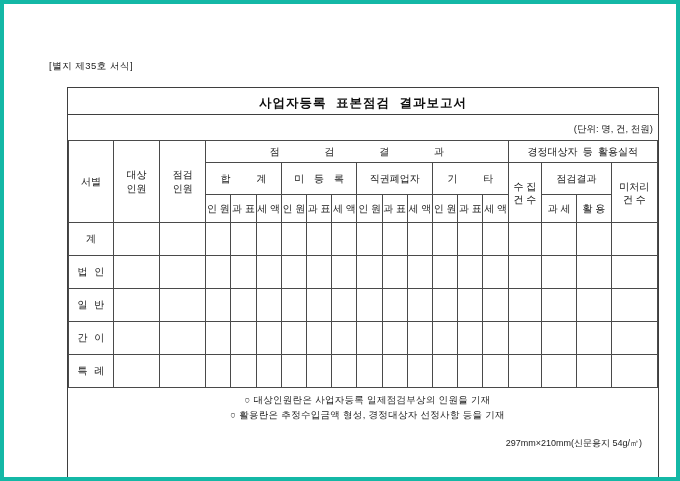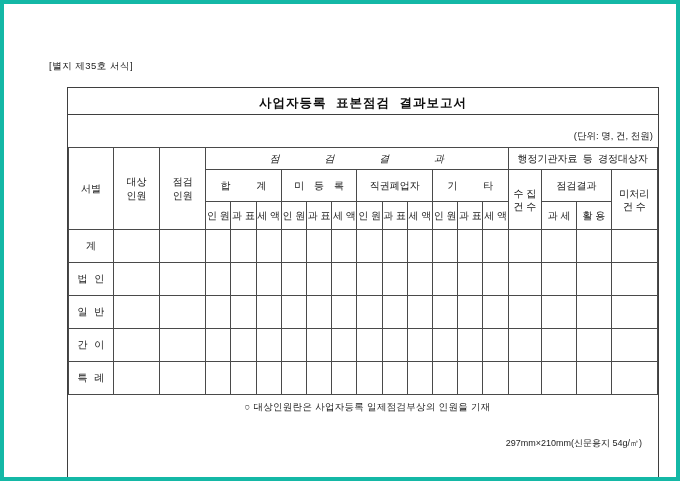--- a/index.html
+++ b/index.html
@@ -39,21 +39,20 @@
     word-spacing: 5px;
     border-bottom: 1px solid #3f3f3f;
     color: #0d0d0d;
   }
   .unit-row {
     height: 25px;
     font-size: 9.5px;
     text-align: right;
     padding: 8px 5px 0 0;
     color: #222;
-    margin-top: 7px;
   }
   table.grid {
     width: 100%;
     border-collapse: collapse;
     table-layout: fixed;
   }
   table.grid th, table.grid td {
     border: 1px solid #4a4a4a;
     font-weight: normal;
     font-size: 10px;
@@ -62,21 +61,21 @@
     padding: 0;
     color: #151515;
     white-space: pre-line;
     overflow: hidden;
   }
   tr.hrow1 th { height: 22px; }
   tr.hrow2 th { height: 32px; line-height: 13px; }
   tr.hrow3 th { height: 28px; }
   tr.drow td { height: 33px; }
   td.row-label { font-size: 10.5px; word-spacing: 4px; }
-  .sp-xwide { word-spacing: 4.2em; font-style: italic; }
+  .sp-xwide { word-spacing: 4.2em; }
   .sp-wide  { word-spacing: 2.3em; }
   .sp-mid   { word-spacing: 0.7em; }
   .sp-sm    { word-spacing: 0.25em; }
   .notes {
     padding: 5px 0 0 9px;
     height: 48px;
   }
   .note-line {
     font-size: 9.5px;
     line-height: 14.5px;
@@ -127,21 +126,21 @@
           <col style="width:7.84%">
       </colgroup>
       <tbody>
           <tr class="hrow1">
         <th rowspan="3">서별</th>
         <th rowspan="3">대상
 인원</th>
         <th rowspan="3">점검
 인원</th>
         <th colspan="12" class="sp-xwide">점 검 결 과</th>
-        <th colspan="4" class="sp-sm">행정기관자료 등 경정대상자</th>
+        <th colspan="4" class="sp-sm">경정대상자 등 활용실적</th>
       </tr>
       <tr class="hrow2">
         <th colspan="3" class="sp-wide">합 계</th>
         <th colspan="3" class="sp-mid">미 등 록</th>
         <th colspan="3">직권폐업자</th>
         <th colspan="3" class="sp-wide">기 타</th>
         <th rowspan="2">수 집
 건 수</th>
         <th colspan="2">점검결과</th>
         <th rowspan="2">미처리
@@ -266,19 +265,20 @@
             <td></td>
             <td></td>
             <td></td>
             <td></td>
       </tr>
     </tbody>
       </table>
 
     <div class="notes">
       <div class="note-line">○ 대상인원란은 사업자등록 일제점검부상의 인원을 기재</div>
+      <div class="note-line">○ 활용란은 추정수입금액 형성, 경정대상자 선정사항 등을 기재</div>
     </div>
 
   </div>
 
   <div class="paper-spec">297mm×210mm(신문용지 54g/㎡)</div>
 
 </div>
 
 </body></html>

